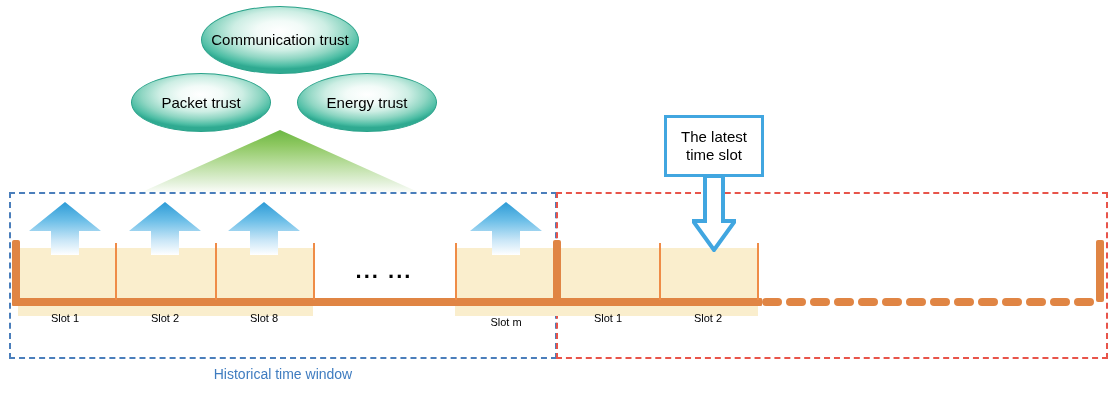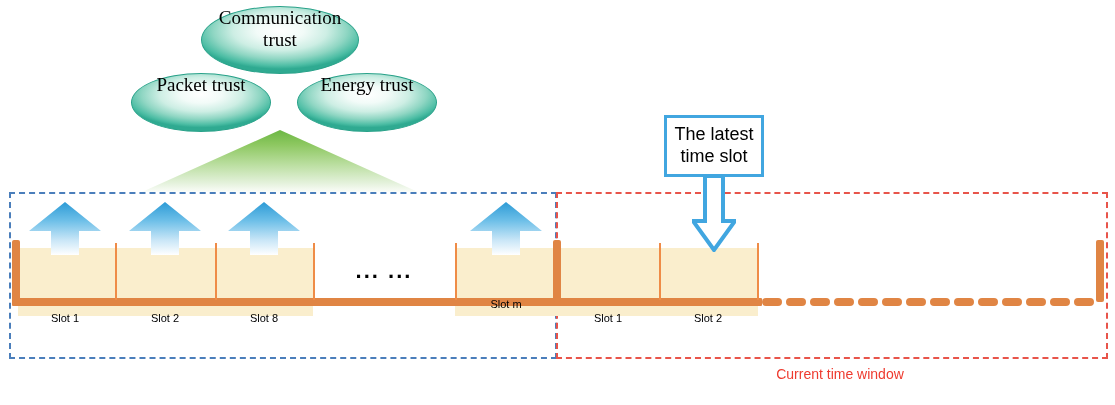--- a/index.html
+++ b/index.html
@@ -16,28 +16,27 @@
     height: 405px;
     background: #ffffff;
     overflow: hidden;
   }
   .abs { position: absolute; }
 
   
   .ellipse {
     border-radius: 50%;
     display: flex;
-    align-items: flex-start;
+    align-items: center;
     justify-content: center;
     text-align: center;
     color: #000000;
-    font-size: 19px;
+    font-size: 15px;
     line-height: 1.15;
     box-sizing: border-box;
-    font-family: Liberation Serif, serif;
   }
   .ellipse-skin {
     background:
       radial-gradient(ellipse 58% 58% at 50% 36%,
         #ffffff 0%,
         #f2fbf8 26%,
         #cdeee4 52%,
         #8fd6c3 74%,
         #4cbda4 92%,
         #2faa91 100%);
@@ -119,21 +118,21 @@
   
   #callout-box {
     left: 664px; top: 115px; width: 100px; height: 62px;
     border: 3px solid #41a6e0;
     background: #ffffff;
     box-sizing: border-box;
     display: flex;
     align-items: center;
     justify-content: center;
     text-align: center;
-    font-size: 18px;
+    font-size: 15px;
     line-height: 1.2;
     color: #000000;
   }
   #callout-arrow {
     left: 692px; top: 176px; width: 44px; height: 76px;
   }
   
   #orange-dots {
     left: 762px; top: 298px; width: 338px; height: 8px;
   }
@@ -214,31 +213,31 @@
   </svg>
   <svg class="abs blue-arrow" style="left:469px; top:201px;" viewBox="0 0 74 54" preserveAspectRatio="none">
     <polygon points="37,1 73,30 51,30 51,54 23,54 23,30 1,30" fill="url(#gBlue)"></polygon>
   </svg>
 
   <div class="abs dots" style="left:313px; top:258px; width:142px; text-align:center;">... ...</div>
 
   <div class="abs slot-label" style="left:25px;  top:312px; width:80px;">Slot 1</div>
   <div class="abs slot-label" style="left:125px; top:312px; width:80px;">Slot 2</div>
   <div class="abs slot-label" style="left:224px; top:312px; width:80px;">Slot 8</div>
-  <div class="abs slot-label" style="left:466px; top:298px; width:80px;">Slot m</div>
+  <div class="abs slot-label" style="left:466px; top:316px; width:80px;">Slot m</div>
 
   <div class="abs slot-label" style="left:568px; top:312px; width:80px;">Slot 1</div>
   <div class="abs slot-label" style="left:668px; top:312px; width:80px;">Slot 2</div>
 
   <div class="abs" id="callout-box">
     <span>
       <span>The latest</span><br>
       <span>time slot</span>
     </span>
   </div>
 
   <svg class="abs" id="callout-arrow" viewBox="0 0 44 76" preserveAspectRatio="none">
     <polygon points="13,0 31,0 31,45 43,45 22,74 1,45 13,45" fill="#ffffff" stroke="#41a6e0" stroke-width="4" stroke-linejoin="miter"></polygon>
   </svg>
 
-  <div class="abs win-caption" id="curr-caption" style="left:740px; top:366px; width:200px;">Current time window</div>
+  <div class="abs win-caption" id="hist-caption" style="left:183px; top:366px; width:200px;">Historical time window</div>
 
 </div>
 
 </body></html>

